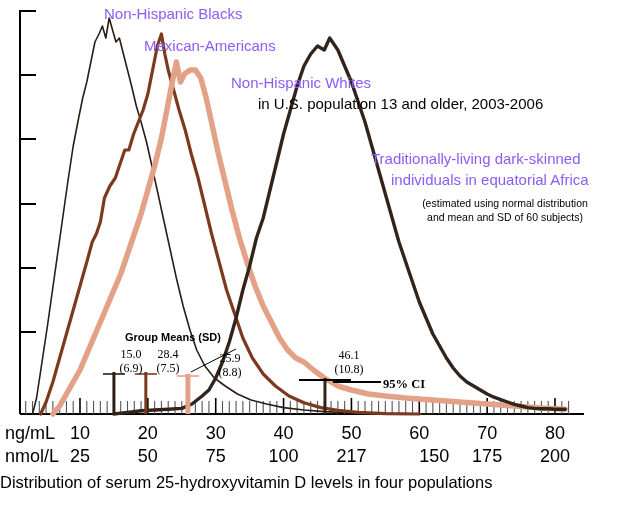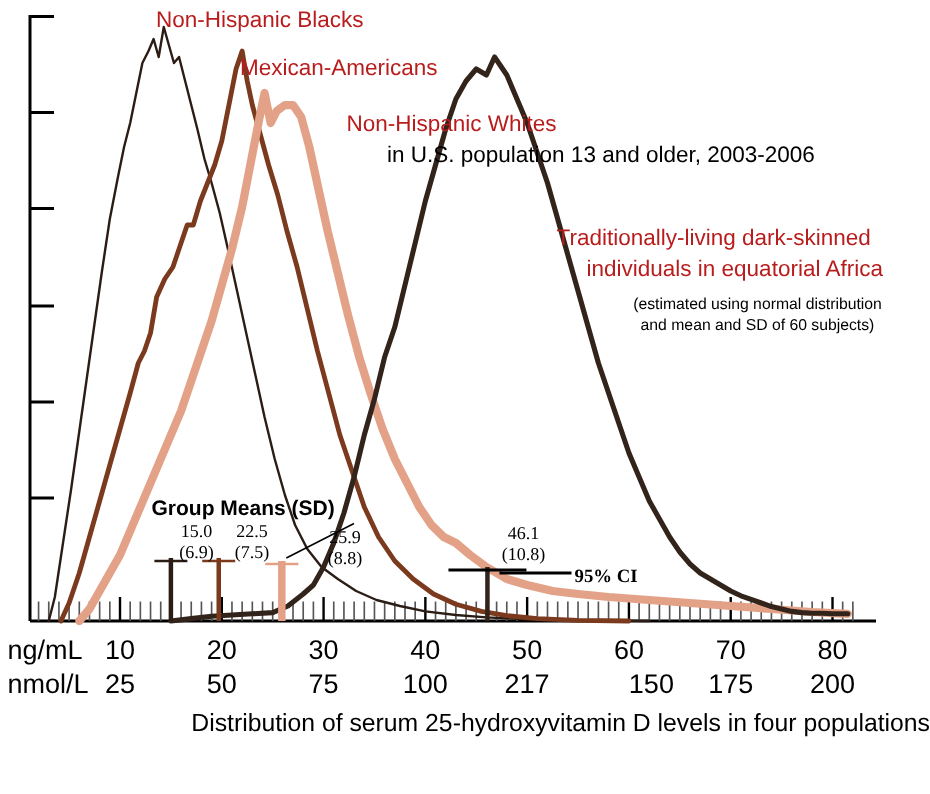--- a/index.html
+++ b/index.html
@@ -28,36 +28,37 @@
     height: 529px;
   }
   .txt {
     position: absolute;
     white-space: pre;
     line-height: 1.12;
   }
   .series-label {
     font-size: 15px;
     font-family: "Liberation Sans", sans-serif;
-    color: #b91c1c;
+    color: #8b5cf6;
   }
   .series-sub {
     font-size: 15px;
     font-family: "Liberation Sans", sans-serif;
   }
   .small-note {
     font-size: 10.5px;
     font-family: "Liberation Sans", sans-serif;
     text-align: center;
     line-height: 1.18;
   }
   .means-title {
-    font-size: 14px;
+    font-size: 11px;
     font-weight: bold;
     font-family: "Liberation Sans", sans-serif;
+    margin-left: 24px;
   }
   .mean-val {
     font-size: 12px;
     font-family: "Liberation Serif", serif;
     text-align: center;
     line-height: 1.25;
   }
   .ci-label {
     font-size: 12.5px;
     font-weight: bold;
@@ -69,21 +70,21 @@
     font-family: "Liberation Sans", sans-serif;
   }
   .axis-tick-label {
     font-size: 18px;
     font-family: "Liberation Sans", sans-serif;
     text-align: center;
   }
   .caption-main {
     font-size: 16.5px;
     font-family: "Liberation Sans", sans-serif;
-    text-align: right;
+    text-align: left;
     width: 620px;
     left: 0;
   }
   .caption-sub {
     font-size: 13px;
     font-family: "Liberation Sans", sans-serif;
     text-align: center;
     width: 620px;
     left: 0;
   }
@@ -209,40 +210,40 @@
           <line x1="324.9642857142857" y1="378" x2="324.9642857142857" y2="414" stroke="#33241b" stroke-width="3"></line>
           <line x1="298.9642857142857" y1="380" x2="350.9642857142857" y2="380" stroke="#000" stroke-width="2"></line>
         </g>
         <line x1="332.9642857142857" y1="382" x2="381" y2="382" stroke="#000" stroke-width="2"></line>
         <line x1="190.8928571428571" y1="372" x2="236" y2="349" stroke="#000" stroke-width="1"></line>
       </g>
   </svg>
 
   <div class="txt series-label" style="left:104px; top:6px;">Non-Hispanic Blacks</div>
 
-  <div class="txt series-label" style="left:160px; top:38px;">Mexican-Americans</div>
+  <div class="txt series-label" style="left:144px; top:38px;">Mexican-Americans</div>
 
   <div class="txt series-label" style="left:231px; top:75px;">Non-Hispanic Whites</div>
 
   <div class="txt series-sub" style="left:258px; top:96px;">in U.S. population 13 and older, 2003-2006</div>
 
   <div class="txt series-label" style="left:371px; top:151px;">Traditionally-living dark-skinned</div>
 
   <div class="txt series-label" style="left:391px; top:172px;">individuals in equatorial Africa</div>
 
   <div class="txt small-note" style="left:415px; top:197px; width:180px;">(estimated using normal distribution</div>
 
   <div class="txt small-note" style="left:415px; top:211px; width:180px;">and mean and SD of 60 subjects)</div>
 
   <div class="txt means-title" style="left:101px; top:331px;">Group Means (SD)</div>
 
   <div class="txt mean-val" style="left:108px; top:347px; width:46px;">15.0</div>
   <div class="txt mean-val" style="left:108px; top:361px; width:46px;">(6.9)</div>
 
-  <div class="txt mean-val" style="left:145px; top:347px; width:46px;">22.5</div>
+  <div class="txt mean-val" style="left:145px; top:347px; width:46px;">28.4</div>
   <div class="txt mean-val" style="left:145px; top:361px; width:46px;">(7.5)</div>
 
   <div class="txt mean-val" style="left:207px; top:351px; width:46px;">25.9</div>
   <div class="txt mean-val" style="left:207px; top:365px; width:46px;">(8.8)</div>
 
   <div class="txt mean-val" style="left:326px; top:348px; width:46px;">46.1</div>
   <div class="txt mean-val" style="left:326px; top:362px; width:46px;">(10.8)</div>
 
   <div class="txt ci-label" style="left:383px; top:377px;">95% CI</div>
 

